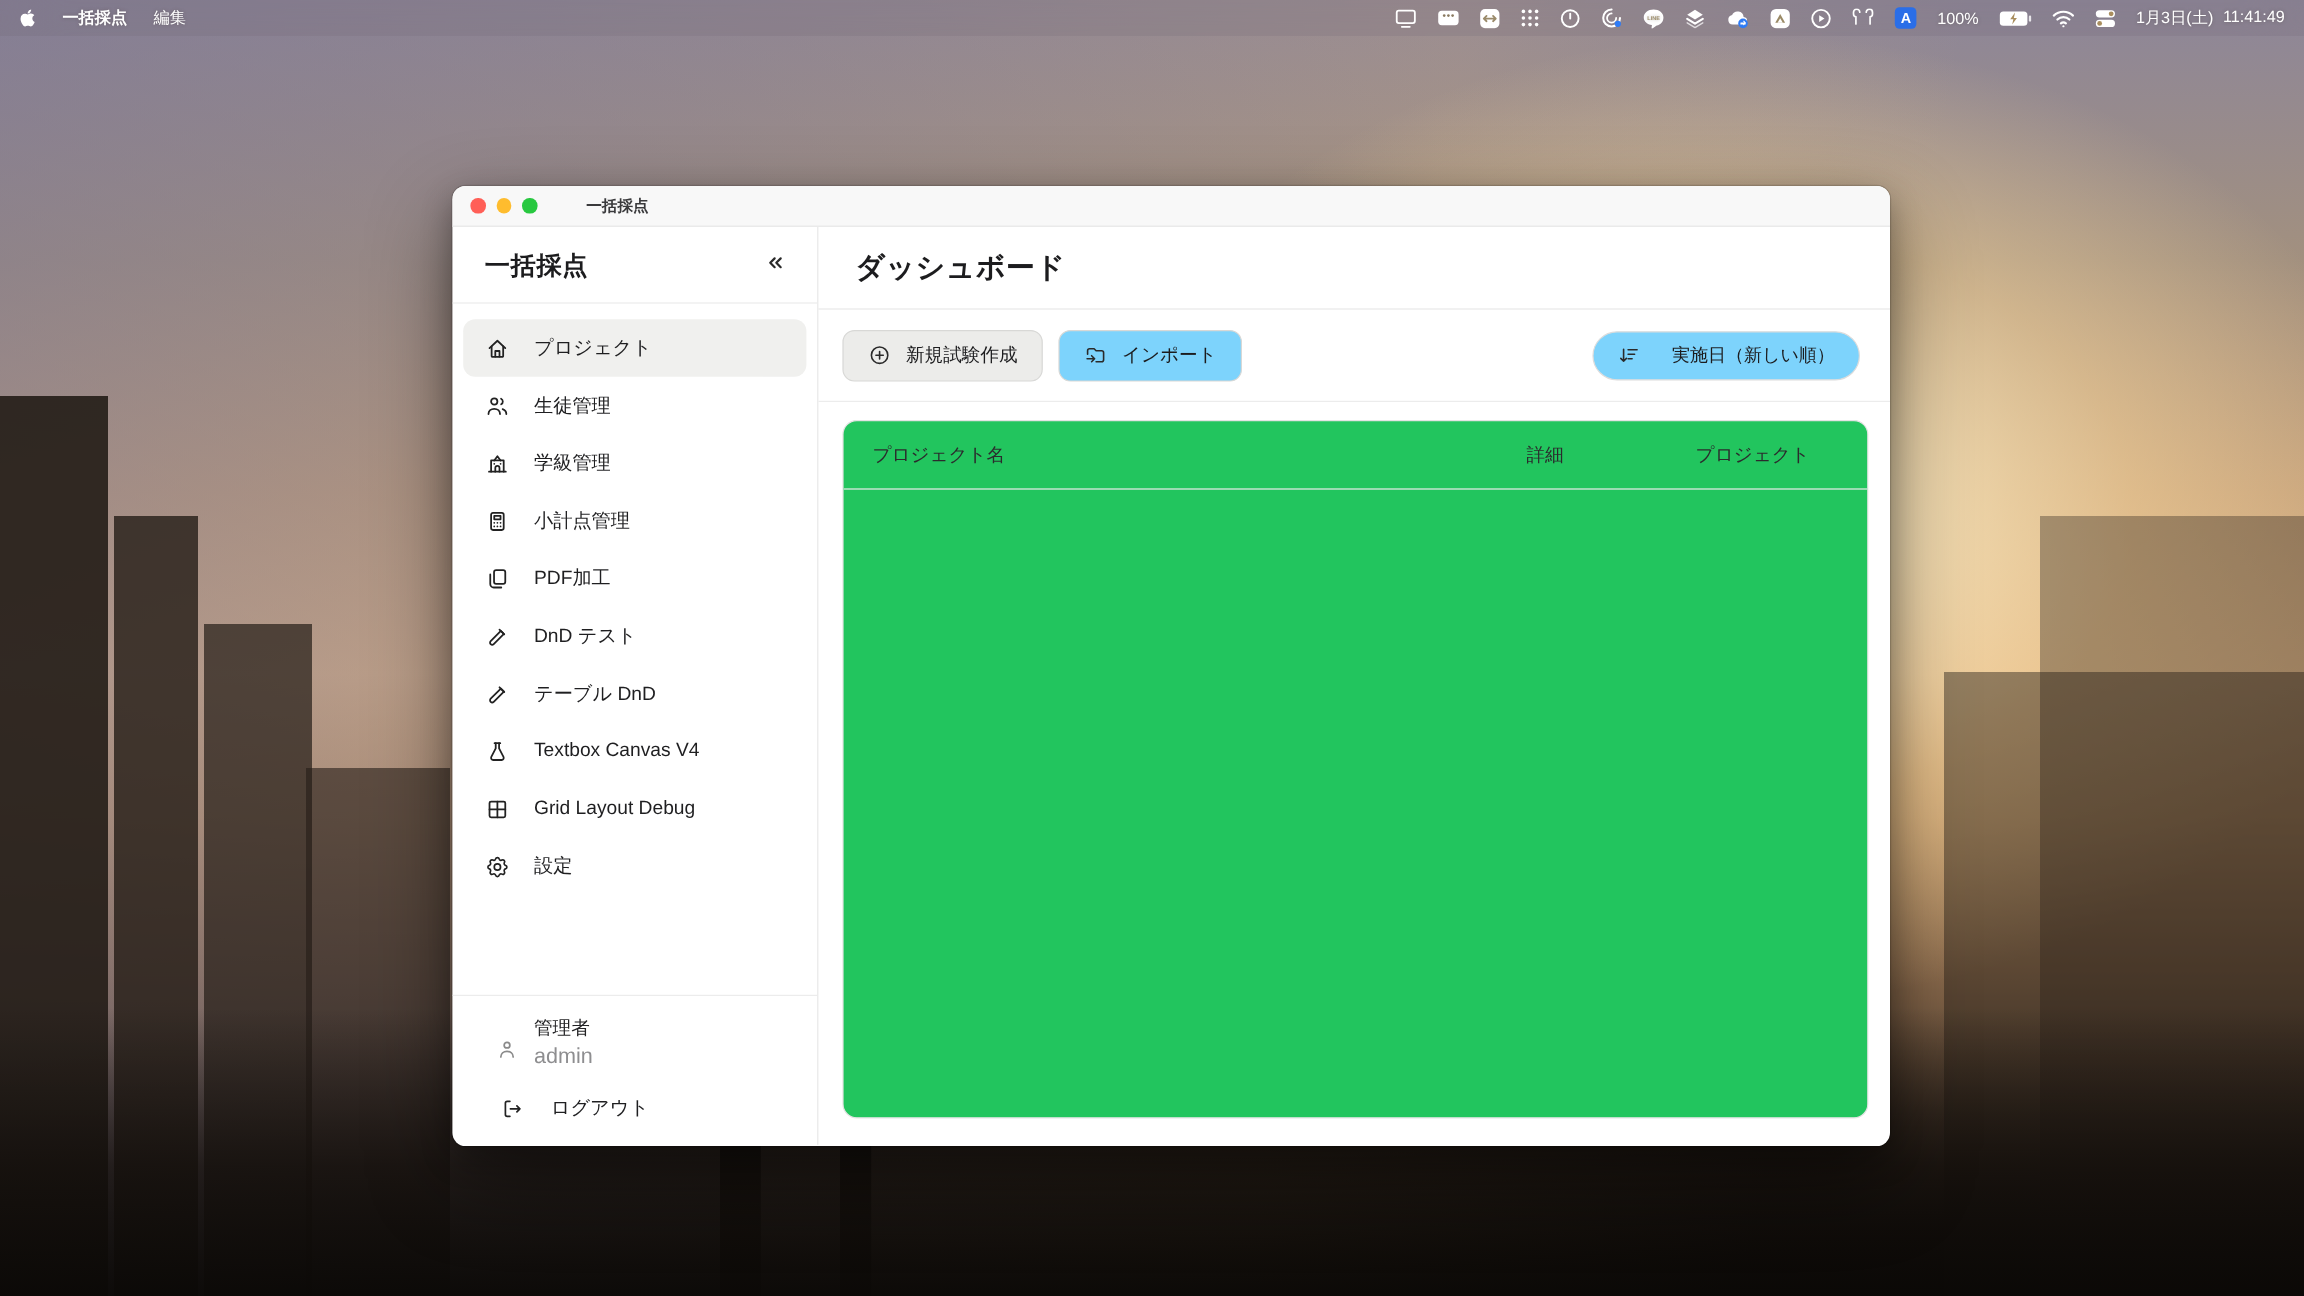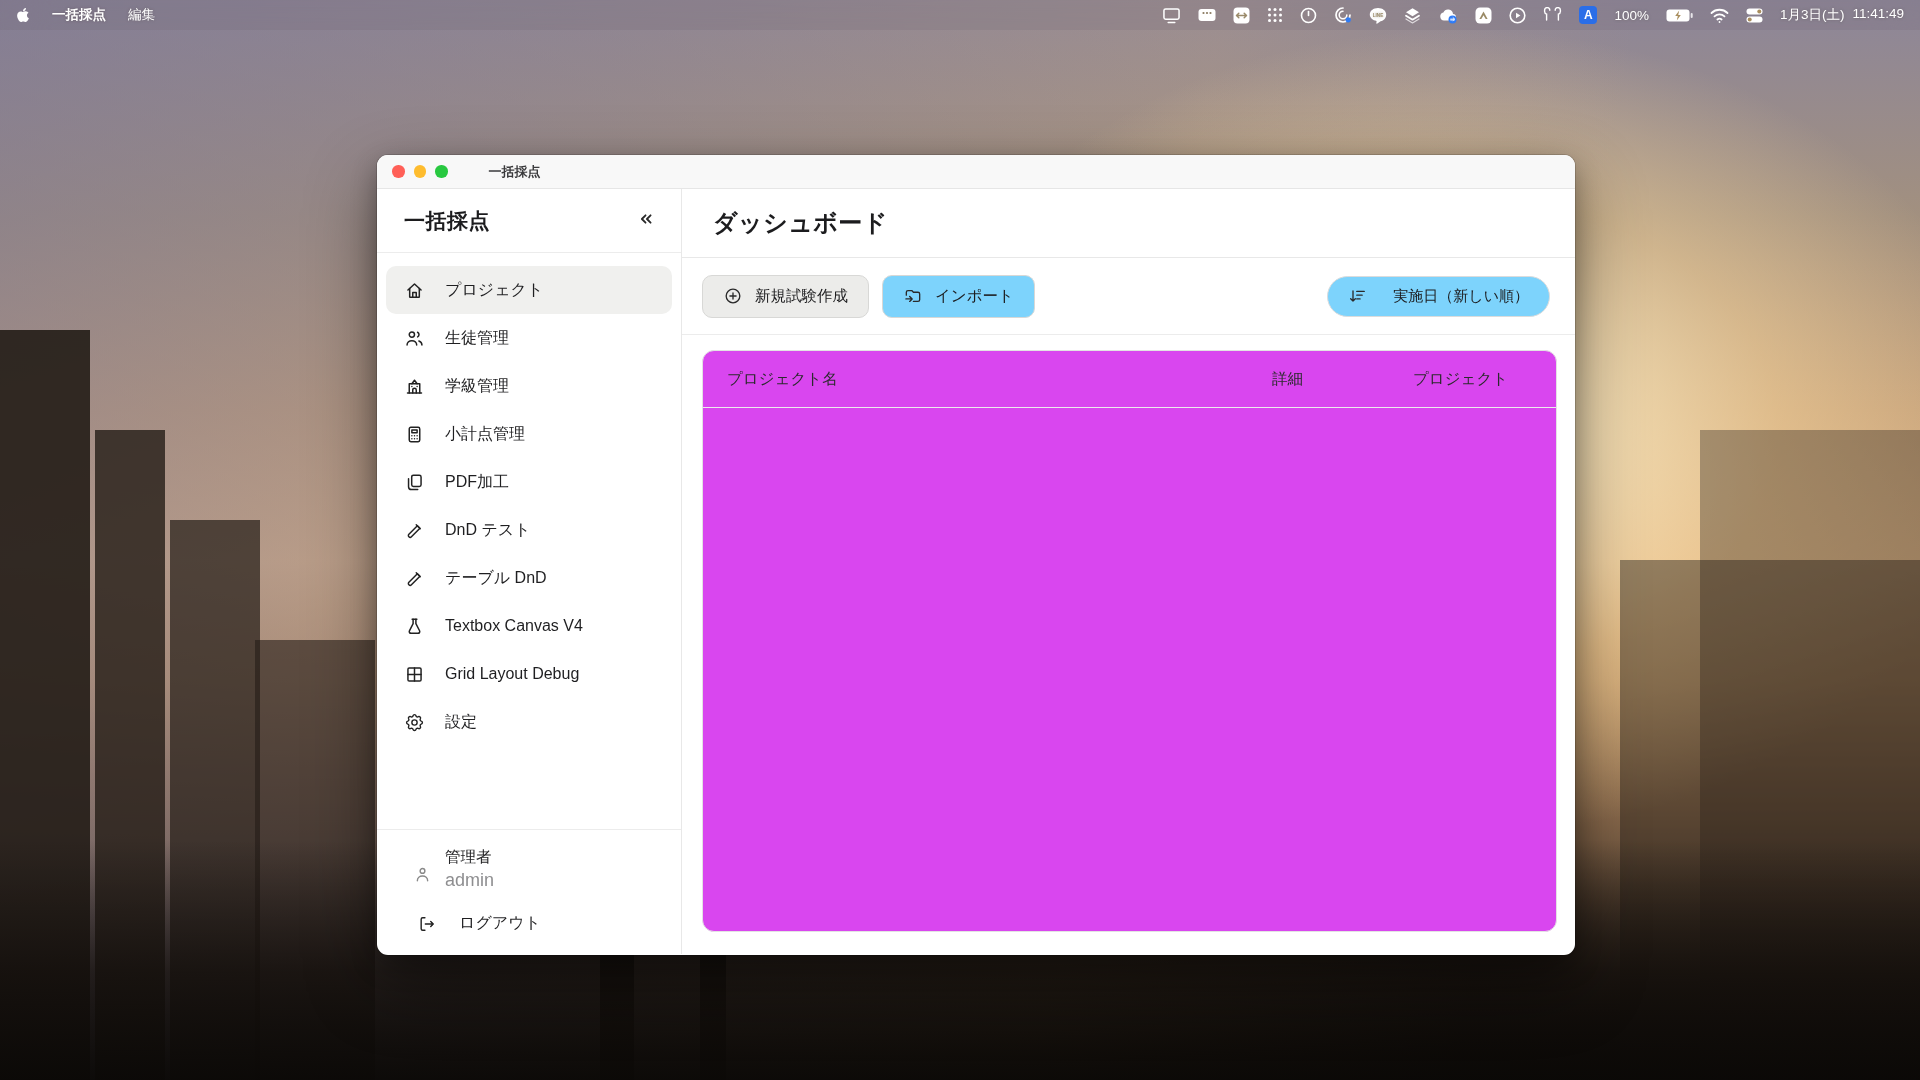--- a/index.html
+++ b/index.html
@@ -100,21 +100,21 @@
     display:flex; align-items:center; gap:12px; height:43px; padding:0 20px;
     border:1px solid #d8d8d6; border-radius:10px; background:#7dd3fc;
     font-size:15.5px; color:#1c1c1e; cursor:pointer; font-family:inherit;
   }
   .btn .b-ico { width:20px; height:20px; color:#2a2a2a; }
   .btn .b-ico svg { width:20px; height:20px; display:block; }
   .btn-primary { background:#ececea; }
   .btn-sort { margin-left:auto; height:41px; border-radius:21px; gap:25px; font-size:15px; border-color:#dcdcdc; }
 
   .content { flex:1; padding:15px 18px 22px 20px; min-height:0; }
-  .table-card { height:100%; border:1px solid #e3e3e3; border-radius:12px; background:#d946ef; display:flex; flex-direction:column; overflow:hidden; }
+  .table-card { height:100%; border:1px solid #e3e3e3; border-radius:12px; background:#22c55e; display:flex; flex-direction:column; overflow:hidden; }
   .thead { height:57px; flex:none; display:flex; align-items:center; border-bottom:1px solid #ececec; font-size:15.5px; color:#2b2b2d; }
   .col-name { flex:1; padding-left:24px; }
   .col-detail { width:141px; flex:none; }
   .col-next { width:143px; flex:none; }
   .tbody { flex:1; }
 </style>
 </head>
 <body>
 
 <div class="desktop">

